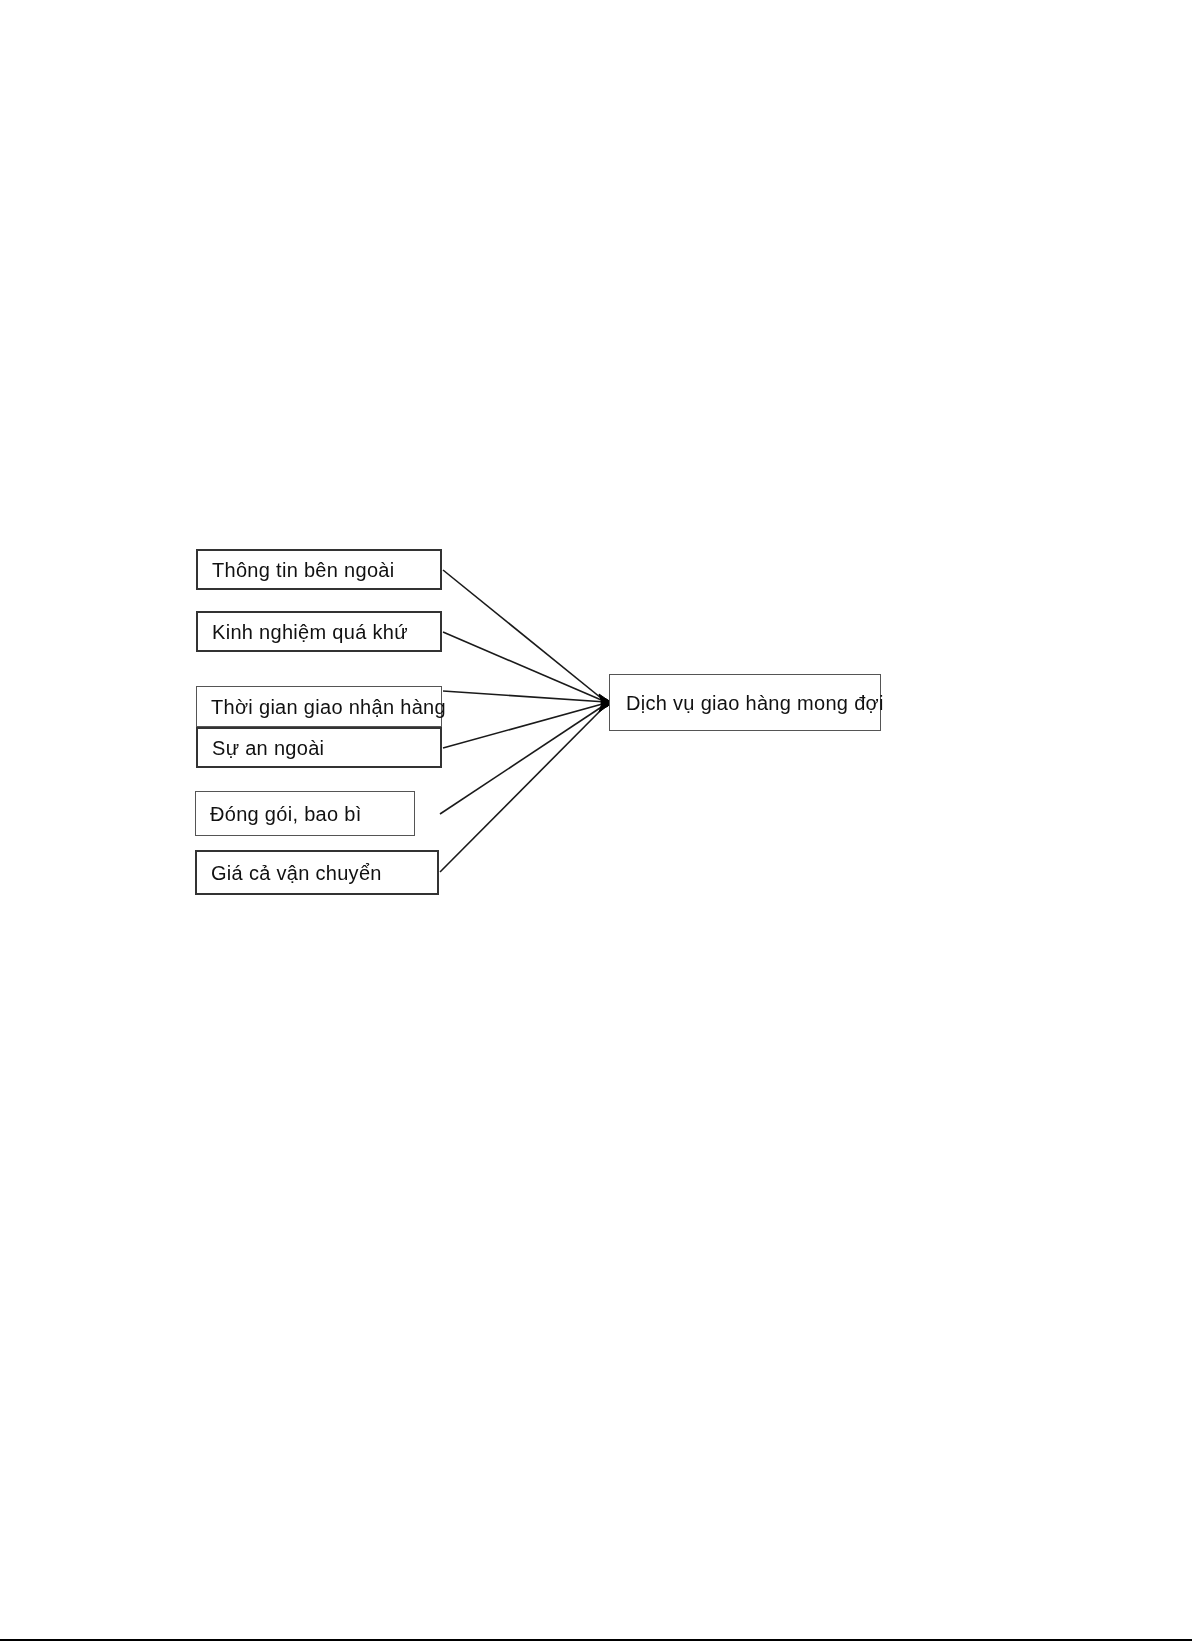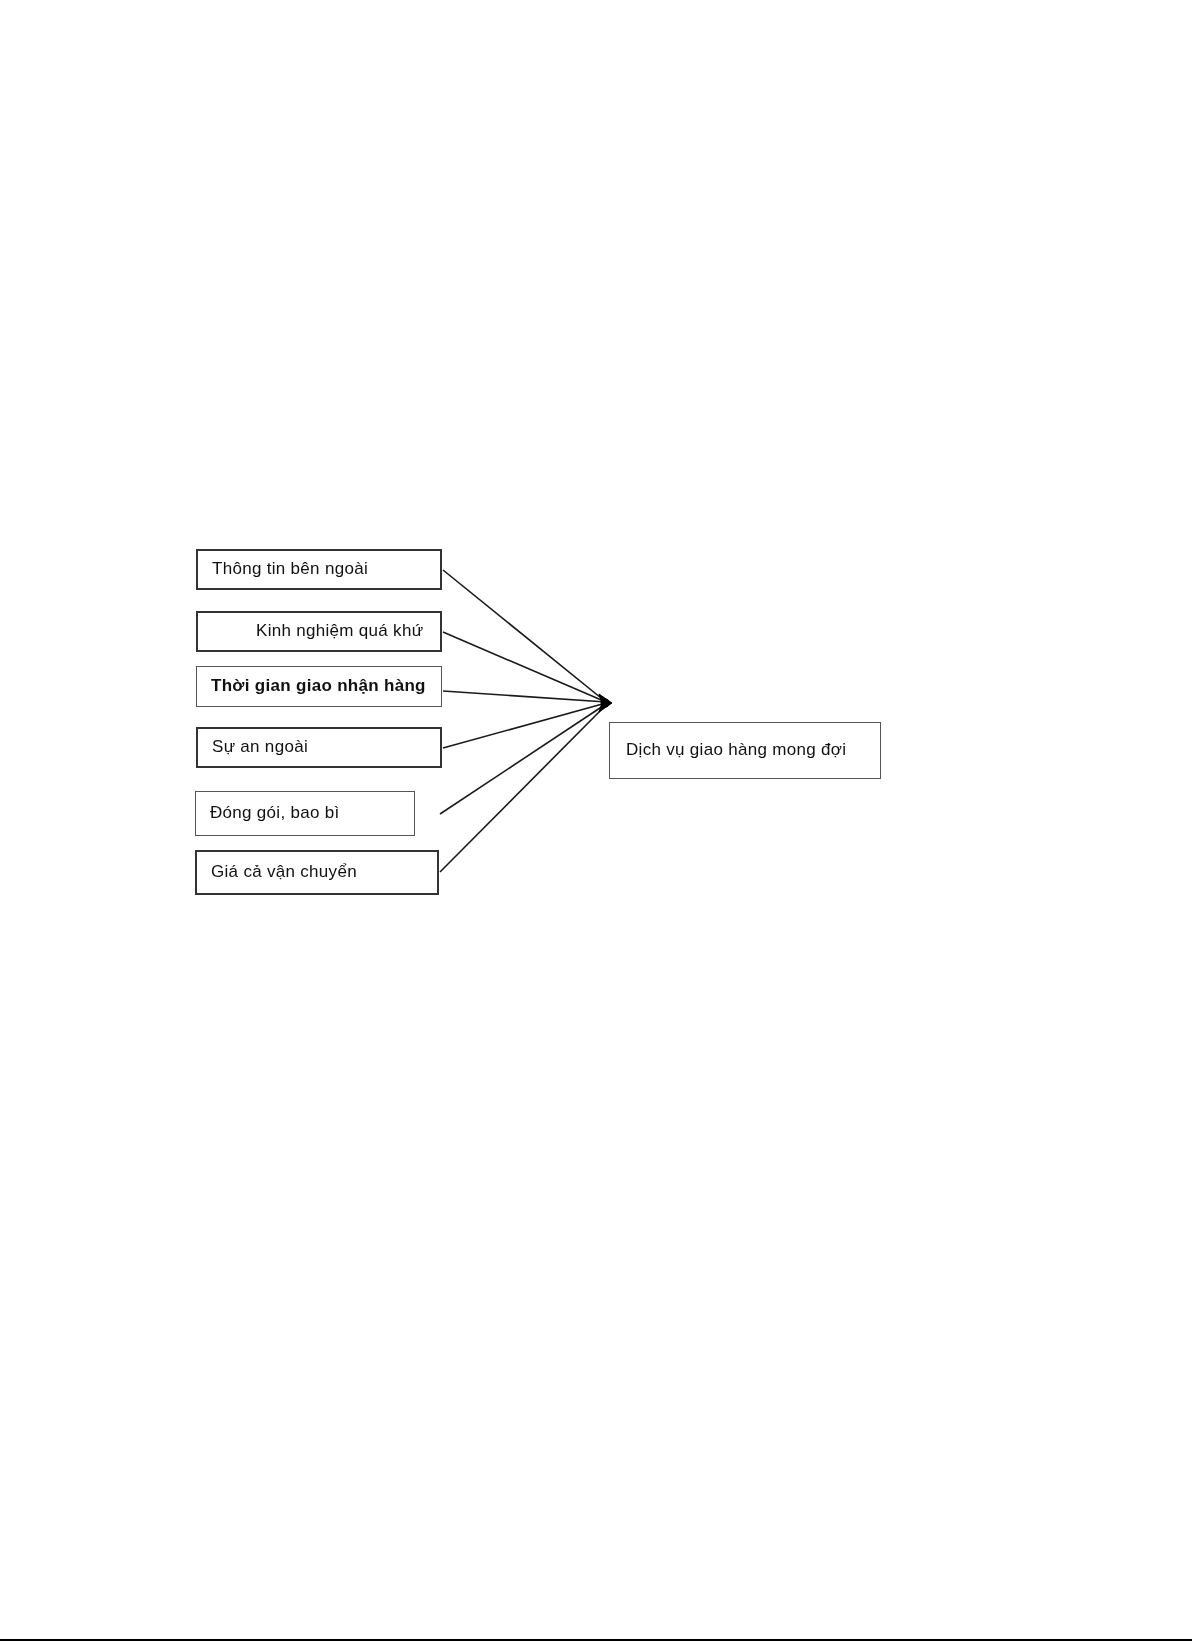--- a/index.html
+++ b/index.html
@@ -56,42 +56,41 @@
     border: 2px solid #333333;
     display: flex;
     align-items: center;
   }
   .node.thin {
     border: 1.5px solid #555555;
   }
   .node-label {
     display: block;
     padding-left: 14px;
-    font-size: 17px;
+    font-size: 20px;
     line-height: 1.1;
     color: #111111;
     letter-spacing: 0.3px;
     white-space: nowrap;
   }
 
   
   #node-0 { left: 196px; top: 549px; width: 246px; height: 41px; }
-  #node-1 { left: 196px; top: 611px; width: 246px; height: 41px; padding-left: 44px; }
-  #node-2 { left: 196px; top: 666px; width: 246px; height: 41px; font-weight: bold; }
+  #node-1 { left: 196px; top: 611px; width: 246px; height: 41px; }
+  #node-2 { left: 196px; top: 686px; width: 246px; height: 41px; }
   #node-3 { left: 196px; top: 727px; width: 246px; height: 41px; }
   #node-4 { left: 195px; top: 791px; width: 220px; height: 45px; }
   #node-5 { left: 195px; top: 850px; width: 244px; height: 45px; align-items: center; }
 
   
   #node-target {
     left: 609px;
     top: 674px;
     width: 272px;
     height: 57px;
-    margin-top: 48px;
   }
   #node-target .node-label {
     padding-left: 16px;
   }
 </style>
 </head>
 <body>
 
 <div id="page">
 

